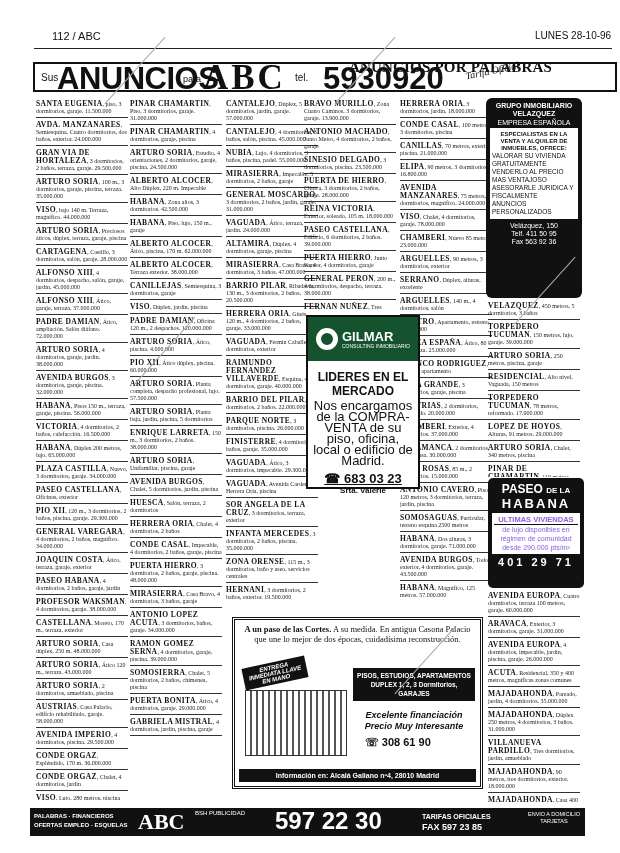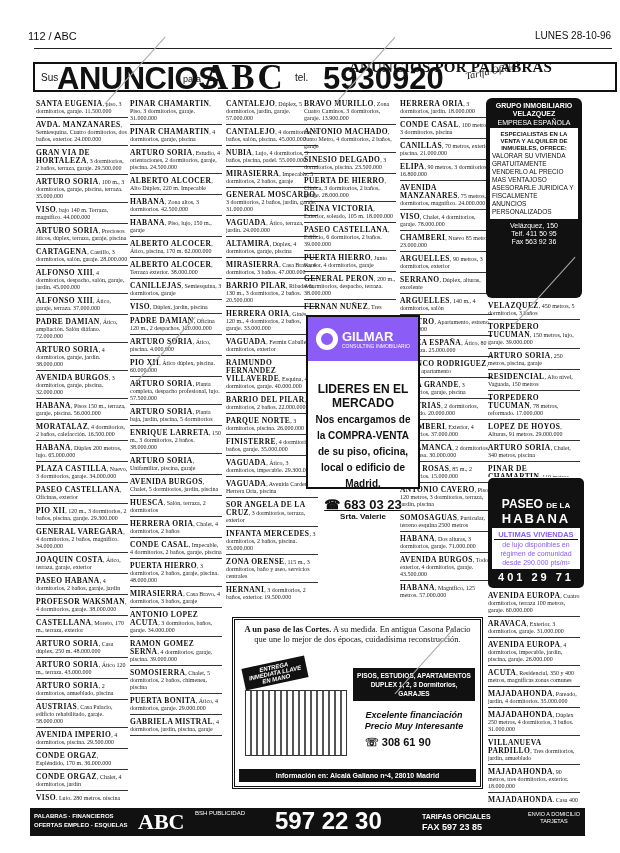--- a/index.html
+++ b/index.html
@@ -1,18 +1,18 @@
 <!DOCTYPE html>
 <html><head>
 <meta charset="utf-8">
 <style>
   html,body{margin:0;padding:0;background:#fff;}
   body{width:620px;height:853px;position:relative;overflow:hidden;font-family:"Liberation Serif",serif;color:#111;}
   .abs{position:absolute;}
-  .hdr-page{left:28px;top:30px;font:11px "Liberation Sans",sans-serif;text-align:center;}
+  .hdr-page{left:52px;top:30px;font:11px "Liberation Sans",sans-serif;text-align:center;}
   .hdr-title{left:0;width:552px;top:27px;text-align:right;font:bold 15px "Liberation Serif",serif;letter-spacing:.2px;margin-top:32px;}
   .hdr-date{left:535px;top:30px;font:10px "Liberation Sans",sans-serif;}
   .hdr-rule{left:34px;top:48px;width:578px;height:1px;background:#222;}
   .banner{left:33px;top:62px;width:584px;height:30px;border:2px solid #111;box-sizing:border-box;}
   .b-sus{left:6px;top:8px;font:10px "Liberation Sans",sans-serif;}
   .b-anun{left:22px;top:-3px;font:bold 31px "Liberation Sans",sans-serif;letter-spacing:-.5px;}
   .b-para{left:148px;top:10px;font:9px "Liberation Sans",sans-serif;}
   .b-abc{left:168px;top:-6px;font:bold 35px "Liberation Serif",serif;letter-spacing:3px;}
   .b-tel{left:260px;top:8px;font:10px "Liberation Sans",sans-serif;}
   .b-num{left:288px;top:-3px;font:bold 31px "Liberation Sans",sans-serif;}
@@ -57,21 +57,21 @@
     <div class="ad"><span class="h">ARTURO SORIA</span>, <span class="t">100 m., 3 dormitorios, garaje, piscina, terraza. 35.000.000</span></div>
     <div class="ad"><span class="h">VISO</span>, <span class="t">bajo 140 m. Terraza, magnífico. 44.000.000</span></div>
     <div class="ad"><span class="h">ARTURO SORIA</span>, <span class="t">Preciosos áticos, dúplex, terraza, garaje, piscina</span></div>
     <div class="ad"><span class="h">CARTAGENA</span>, <span class="t">Castillo, 3 dormitorios, salón, garaje. 28.000.000</span></div>
     <div class="ad"><span class="h">ALFONSO XIII</span>, <span class="t">4 dormitorios, despacho, salón, garaje, jardín. 45.000.000</span></div>
     <div class="ad"><span class="h">ALFONSO XIII</span>, <span class="t">Ático, garaje, terraza. 37.000.000</span></div>
     <div class="ad"><span class="h">PADRE DAMIAN</span>, <span class="t">Ático, ampliación. Salón diáfano. 72.000.000</span></div>
     <div class="ad"><span class="h">ARTURO SORIA</span>, <span class="t">4 dormitorios, garaje, jardín. 38.000.000</span></div>
     <div class="ad"><span class="h">AVENIDA BURGOS</span>, <span class="t">3 dormitorios, garaje, piscina. 32.000.000</span></div>
     <div class="ad"><span class="h">HABANA</span>, <span class="t">Pisos 150 m., terraza, garaje, piscina. 56.000.000</span></div>
-    <div class="ad"><span class="h">MORATALAZ</span>, <span class="t">4 dormitorios, 2 baños, calefacción. 16.500.000</span></div>
+    <div class="ad"><span class="h">VICTORIA</span>, <span class="t">4 dormitorios, 2 baños, calefacción. 16.500.000</span></div>
     <div class="ad"><span class="h">HABANA</span>, <span class="t">Dúplex 200 metros, lujo. 65.000.000</span></div>
     <div class="ad"><span class="h">PLAZA CASTILLA</span>, <span class="t">Nuevo, 3 dormitorios, garaje. 34.000.000</span></div>
     <div class="ad"><span class="h">PASEO CASTELLANA</span>, <span class="t">Oficinas, exterior</span></div>
     <div class="ad"><span class="h">PIO XII</span>, <span class="t">120 m., 3 dormitorios, 2 baños, piscina, garaje. 29.300.000</span></div>
     <div class="ad"><span class="h">GENERAL VAREGARA</span>, <span class="t">4 dormitorios, 2 baños, magnífico. 34.000.000</span></div>
     <div class="ad"><span class="h">JOAQUIN COSTA</span>, <span class="t">Ático, terraza, garaje, exterior</span></div>
     <div class="ad"><span class="h">PASEO HABANA</span>, <span class="t">4 dormitorios, 2 baños, garaje, jardín</span></div>
     <div class="ad"><span class="h">PROFESOR WAKSMAN</span>, <span class="t">4 dormitorios, garaje. 38.000.000</span></div>
     <div class="ad"><span class="h">CASTELLANA</span>, <span class="t">Moreto, 170 m., terraza, exterior</span></div>
     <div class="ad"><span class="h">ARTURO SORIA</span>, <span class="t">Casa dúplex, 250 m. 48.000.000</span></div>
@@ -203,35 +203,35 @@
     <div>VENDERLO AL PRECIO MAS VENTAJOSO</div>
     <div>ASESORARLE JURIDICA Y FISCALMENTE</div>
     <div>ANUNCIOS PERSONALIZADOS</div>
   </div>
   <div style="font-size:7px;line-height:8px;padding-top:3px;">Velázquez, 150</div>
   <div style="font-size:7px;line-height:8px;">Telf. 411 50 95</div>
   <div style="font-size:7px;line-height:8px;">Fax 563 92 36</div>
 </div>
 
 <div class="box gilmar">
-  <div style="background:#8b5cf6;color:#fff;height:44px;display:flex;align-items:center;justify-content:center;gap:4px;">
+  <div style="background:#14532d;color:#fff;height:44px;display:flex;align-items:center;justify-content:center;gap:4px;">
     <span style="width:22px;height:22px;border-radius:50%;border:5px solid #fff;box-sizing:border-box;display:inline-block;"></span>
     <span style="text-align:left;">
       <div style="font:bold 13px 'Liberation Sans',sans-serif;line-height:13px;">GILMAR</div>
       <div style="font-size:5px;line-height:6px;">CONSULTING INMOBILIARIO</div>
     </span>
   </div>
-  <div style="font:bold 12px 'Liberation Sans',sans-serif;line-height:14px;padding:21px 4px 2px;">LIDERES EN EL MERCADO</div>
-  <div style="font-size:10px;line-height:16px;padding:0 4px;font-weight:bold;">Nos encargamos de la COMPRA-VENTA de su piso, oficina, local o edificio de Madrid.</div>
+  <div style="font:bold 12px 'Liberation Sans',sans-serif;line-height:14px;padding:9px 4px 2px;">LIDERES EN EL MERCADO</div>
+  <div style="font-size:13px;line-height:11px;padding:0 4px;">Nos encargamos de la COMPRA-VENTA de su piso, oficina, local o edificio de Madrid.</div>
   <div style="font:bold 13px 'Liberation Sans',sans-serif;padding-top:5px;text-decoration:underline;">☎ <span>683 03 23</span></div>
   <div style="font:bold 8px 'Liberation Sans',sans-serif;">Srta. Valerie</div>
 </div>
 
 <div class="box habana">
-  <div style="font:bold 12px 'Liberation Sans',sans-serif;padding-top:19px;"><span>PASEO</span> <span style="font-size:8px;">DE LA</span></div>
+  <div style="font:bold 12px 'Liberation Sans',sans-serif;padding-top:4px;"><span>PASEO</span> <span style="font-size:8px;">DE LA</span></div>
   <div style="font:bold 13px 'Liberation Sans',sans-serif;letter-spacing:2px;">HABANA</div>
   <div style="background:#fff;color:#8b5cf6;margin:2px 4px;padding:2px;">
     <div style="font:bold 7.5px 'Liberation Sans',sans-serif;border-bottom:1px solid #111;">ULTIMAS VIVIENDAS</div>
     <div style="font-size:7px;line-height:9px;">de lujo disponibles en régimen de comunidad desde 290.000 pts/m²</div>
   </div>
   <div style="font:bold 11px 'Liberation Sans',sans-serif;letter-spacing:3px;">401 29 71</div>
 </div>
 
 <div class="box palacio">
   <div style="font-family:'Liberation Serif',serif;font-size:8.5px;line-height:10px;padding:4px 6px 2px;">

